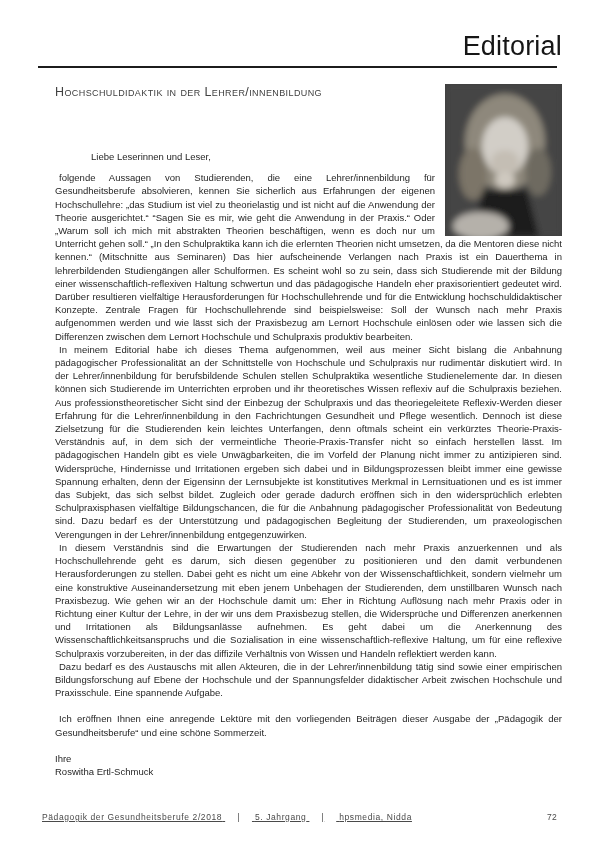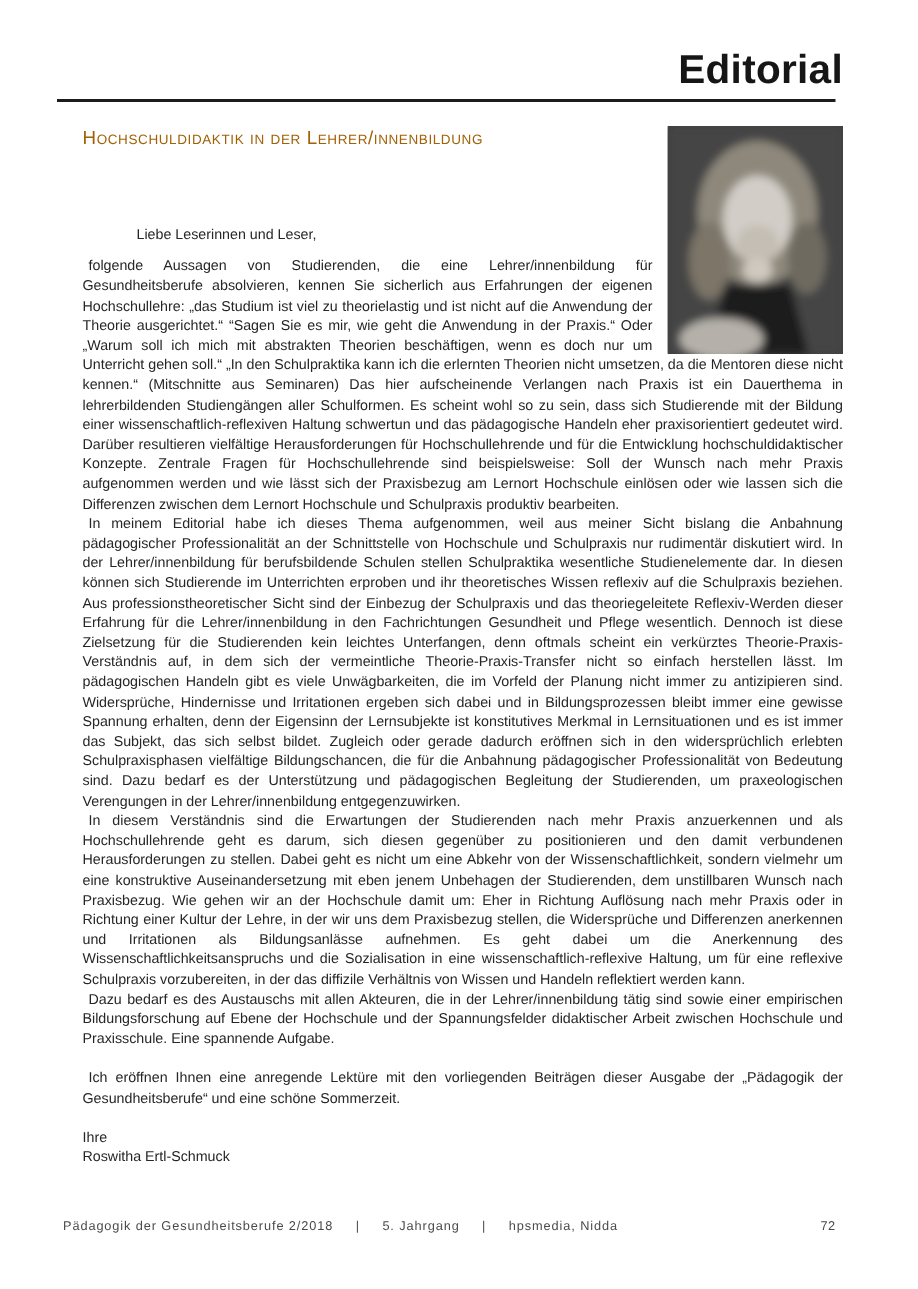--- a/index.html
+++ b/index.html
@@ -13,21 +13,21 @@
   }
   .page{position:absolute;inset:0;}
 
   
   .editorial-title{
     position:absolute;
     top:31px;right:50px;
     font-size:27px;
     letter-spacing:0.2px;
     color:#161616;
-    font-weight:bold;
+    font-weight:normal;
     margin:0;
   }
   .header-rule{
     position:absolute;
     left:38px;right:55px;
     top:66px;
     height:2px;
     background:#1c1c1c;
   }
 
@@ -42,21 +42,21 @@
     width:117px;height:152px;
     margin:0 0 0 10px;
     display:block;
   }
   .article-heading{margin:0 0 50px 0;}
   .article-heading .t-line{
     font-variant:small-caps;
     font-size:12.5px;
     line-height:16px;
     letter-spacing:0.4px;
-    color:#a16207;
+    color:#404040;
     font-weight:normal;
   }
   .body-text{
     font-size:9.5px;
     line-height:13.2px;
     color:#262626;
   }
   .salutation{margin:0 0 8px 0;padding-left:36px;}
   .body-text p{
     margin:0;
@@ -70,20 +70,21 @@
   .signature div{line-height:13.2px;}
 
   
   .footer{
     position:absolute;
     left:42px;right:55px;
     top:812px;
     font-size:8.5px;
     letter-spacing:0.6px;
     color:#4a4a4a;
+    text-decoration:underline;
   }
   .footer .sep{margin:0 12px;color:#4a4a4a;}
   .footer .pagenum{
     position:absolute;
     right:0;top:0;
     letter-spacing:0.3px;
     text-align:right;
   }
 </style>
 </head>

